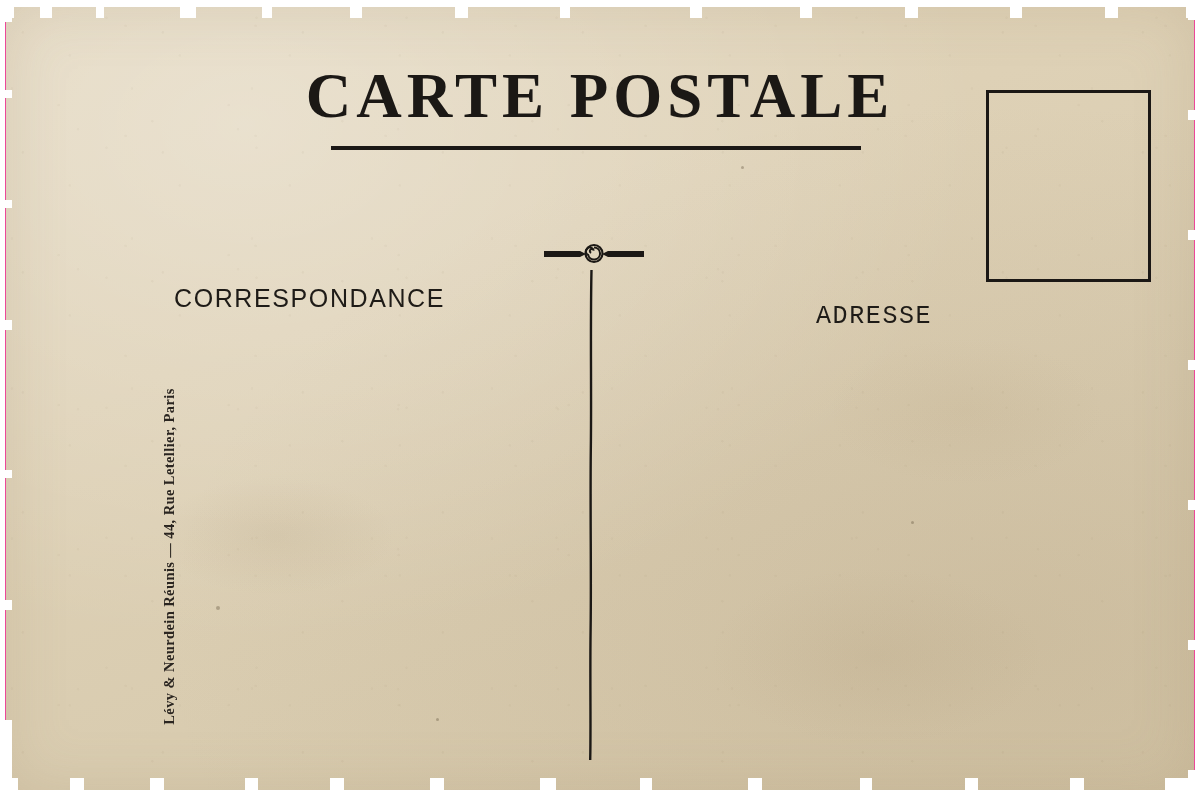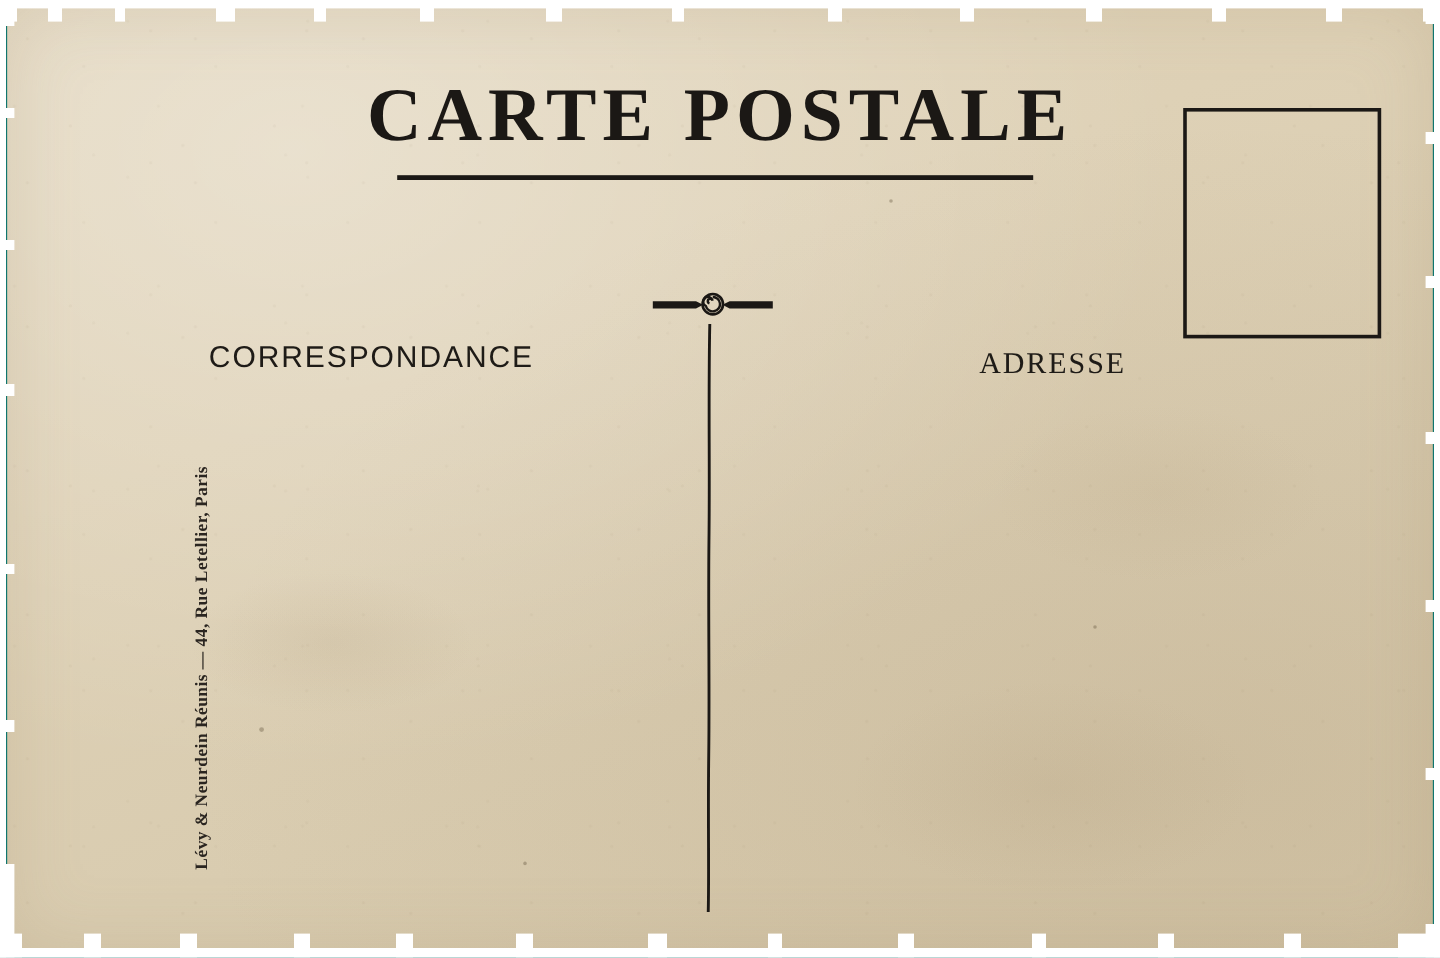--- a/index.html
+++ b/index.html
@@ -11,21 +11,21 @@
     width: 1200px;
     height: 798px;
     overflow: hidden;
     font-family: "Liberation Serif", serif;
   }
 
   #postcard-root {
     position: relative;
     width: 1200px;
     height: 798px;
-    background: #0f766e;
+    background: #ec4899;
   }
 
   
   .card-stock {
     position: absolute;
     left: 6px;
     top: 6px;
     width: 1188px;
     height: 786px;
     background:
@@ -178,22 +178,22 @@
     left: 168px;
     top: 278px;
     font-family: Liberation Sans, sans-serif;
     font-size: 25px;
     letter-spacing: 1.6px;
     color: #1e1b17;
   }
   .label-adresse {
     position: absolute;
     left: 810px;
-    top: 284px;
-    font-family: Liberation Serif, serif;
+    top: 296px;
+    font-family: Liberation Mono, monospace;
     font-size: 25px;
     letter-spacing: 1.6px;
     color: #1e1b17;
   }
 
   
   .divider {
     position: absolute;
     left: 580px;
     top: 264px;

